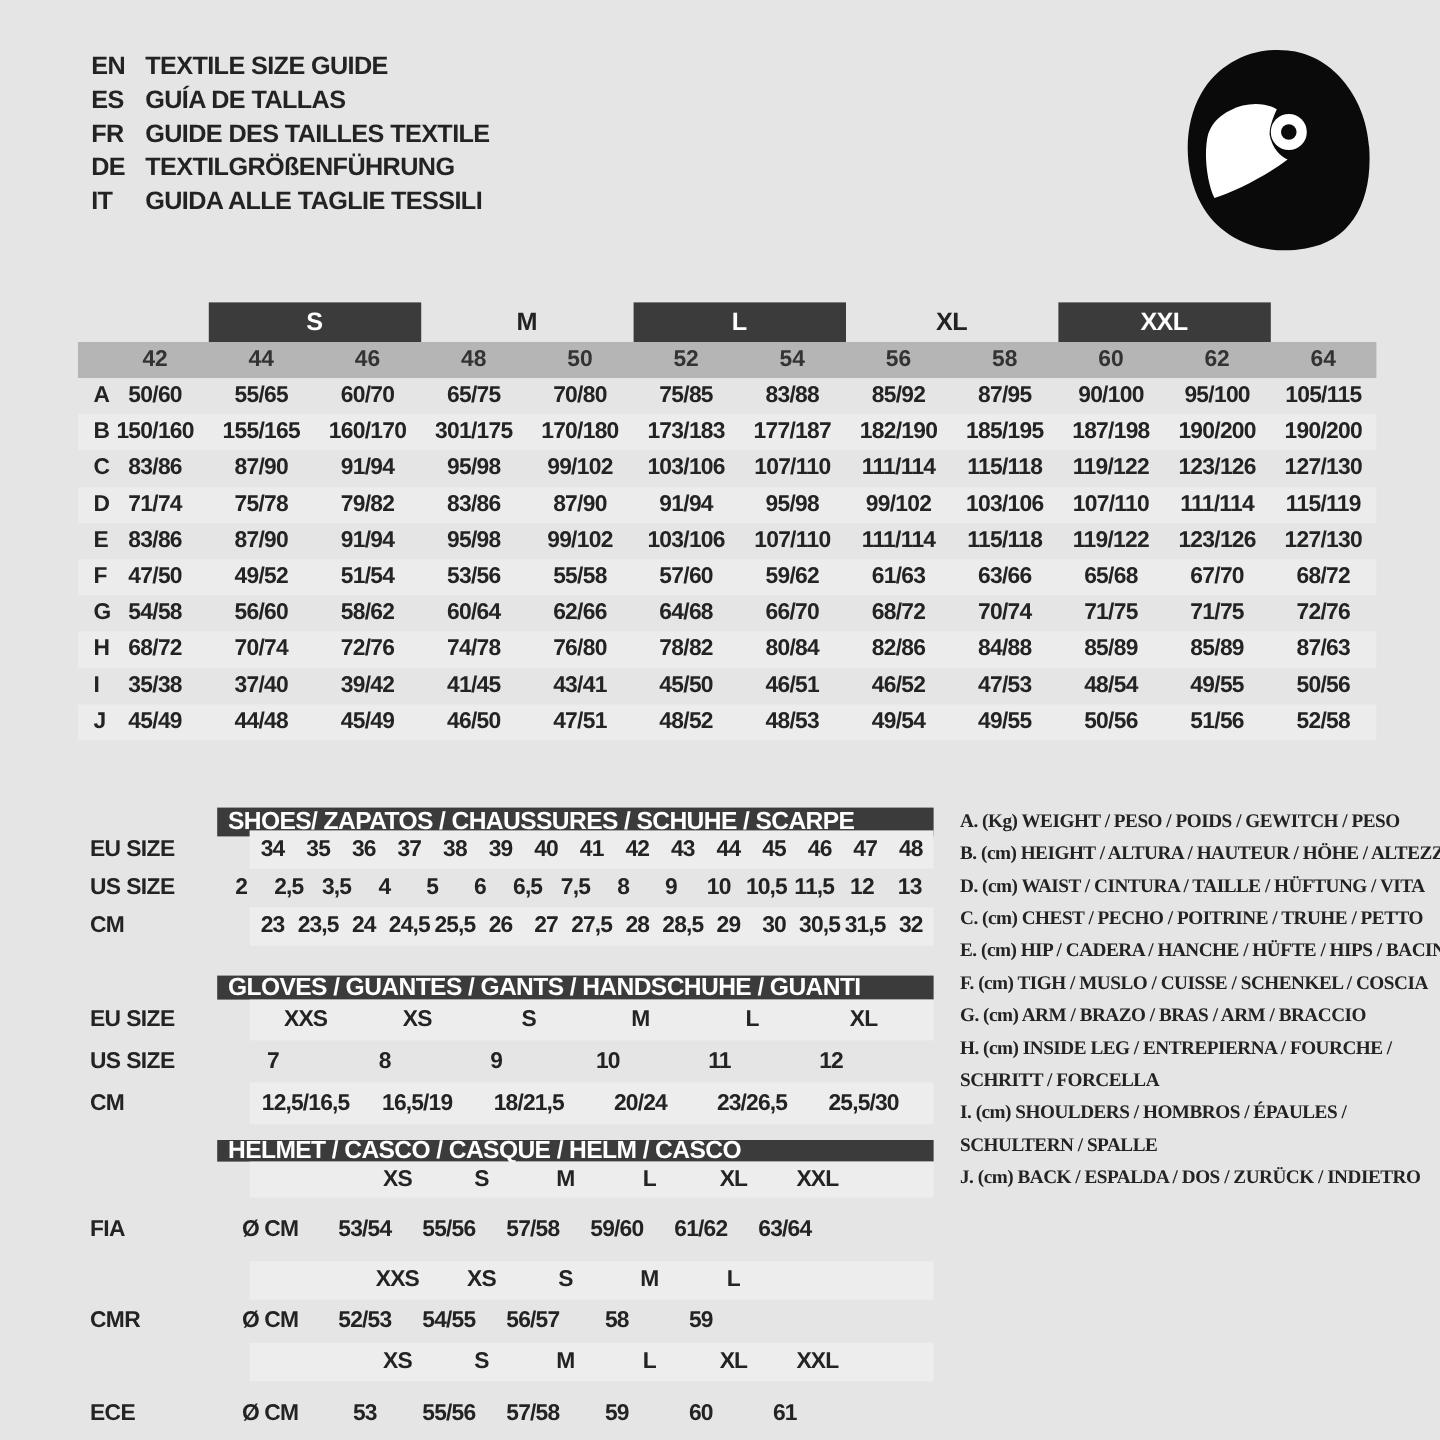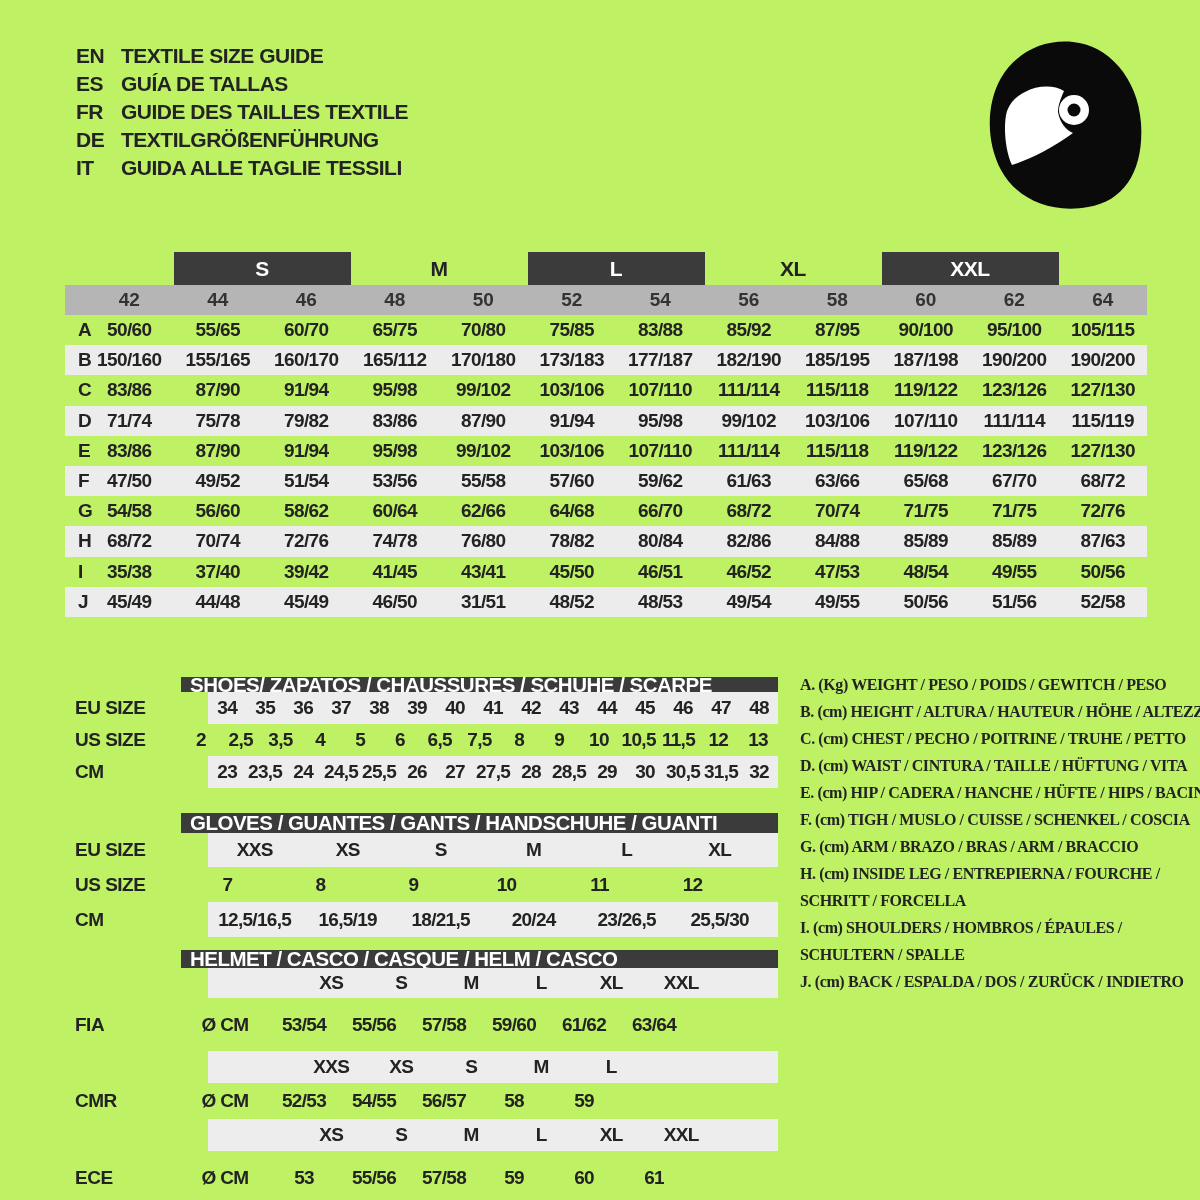--- a/index.html
+++ b/index.html
@@ -1,16 +1,16 @@
 <!DOCTYPE html>
 <html><head>
 <meta charset="utf-8">
 <style>
   html,body{margin:0;padding:0;background:#fff;}
-  .page{position:relative;width:1200px;height:1200px;background:#bef264;overflow:hidden;
+  .page{position:relative;width:1200px;height:1200px;background:#e5e5e5;overflow:hidden;
         font-family:"Liberation Sans",sans-serif;font-weight:700;color:#232323;}
 
   
   .langs{position:absolute;left:76px;top:42px;}
   .lang-row{display:flex;height:28px;align-items:center;}
   .lang-code{width:45px;font-size:21px;letter-spacing:-0.5px;}
   .lang-title{font-size:21px;letter-spacing:-0.5px;white-space:nowrap;}
 
   
   .helmet-icon{position:absolute;left:978px;top:28px;}
@@ -124,21 +124,21 @@
           <div class="mcell">87/95</div>
           <div class="mcell">90/100</div>
           <div class="mcell">95/100</div>
           <div class="mcell">105/115</div>
         </div>
         <div class="mgrid mrow shaded">
           <div class="mlabel">B</div>
           <div class="mcell">150/160</div>
           <div class="mcell">155/165</div>
           <div class="mcell">160/170</div>
-          <div class="mcell">165/112</div>
+          <div class="mcell">301/175</div>
           <div class="mcell">170/180</div>
           <div class="mcell">173/183</div>
           <div class="mcell">177/187</div>
           <div class="mcell">182/190</div>
           <div class="mcell">185/195</div>
           <div class="mcell">187/198</div>
           <div class="mcell">190/200</div>
           <div class="mcell">190/200</div>
         </div>
         <div class="mgrid mrow">
@@ -245,34 +245,34 @@
           <div class="mcell">48/54</div>
           <div class="mcell">49/55</div>
           <div class="mcell">50/56</div>
         </div>
         <div class="mgrid mrow shaded">
           <div class="mlabel">J</div>
           <div class="mcell">45/49</div>
           <div class="mcell">44/48</div>
           <div class="mcell">45/49</div>
           <div class="mcell">46/50</div>
-          <div class="mcell">31/51</div>
+          <div class="mcell">47/51</div>
           <div class="mcell">48/52</div>
           <div class="mcell">48/53</div>
           <div class="mcell">49/54</div>
           <div class="mcell">49/55</div>
           <div class="mcell">50/56</div>
           <div class="mcell">51/56</div>
           <div class="mcell">52/58</div>
         </div>
       </div>
   </div>
 
   <div class="sub" style="top:677px;" id="shoes-table">
-    <div class="sub-row" style="height:15px;">
+    <div class="sub-row" style="height:15px;align-items:center;">
       <div class="sub-labelcol"></div>
       <div class="sub-content bar">SHOES/ ZAPATOS / CHAUSSURES / SCHUHE / SCARPE</div>
     </div>
     <div id="shoes-rows">
         <div class="sub-row" style="height: 32px;">
           <div class="sub-labelcol">EU SIZE</div>
           <div class="sub-content shadedband">
             <div class="cells shoes-grid">
               <div>34</div>
               <div>35</div>
@@ -481,24 +481,24 @@
   </div>
 
   <div class="legend" id="legend">
       <div class="legend-item">
         <div>A. (Kg) WEIGHT / PESO / POIDS / GEWITCH / PESO</div>
       </div>
       <div class="legend-item">
         <div>B. (cm) HEIGHT / ALTURA / HAUTEUR / HÖHE / ALTEZZA</div>
       </div>
       <div class="legend-item">
+        <div>D. (cm) WAIST / CINTURA / TAILLE / HÜFTUNG / VITA</div>
+      </div>
+      <div class="legend-item">
         <div>C. (cm) CHEST / PECHO / POITRINE / TRUHE / PETTO</div>
-      </div>
-      <div class="legend-item">
-        <div>D. (cm) WAIST / CINTURA / TAILLE / HÜFTUNG / VITA</div>
       </div>
       <div class="legend-item">
         <div>E. (cm) HIP / CADERA / HANCHE / HÜFTE / HIPS / BACINO</div>
       </div>
       <div class="legend-item">
         <div>F. (cm) TIGH / MUSLO / CUISSE / SCHENKEL / COSCIA</div>
       </div>
       <div class="legend-item">
         <div>G. (cm) ARM / BRAZO / BRAS / ARM / BRACCIO</div>
       </div>

